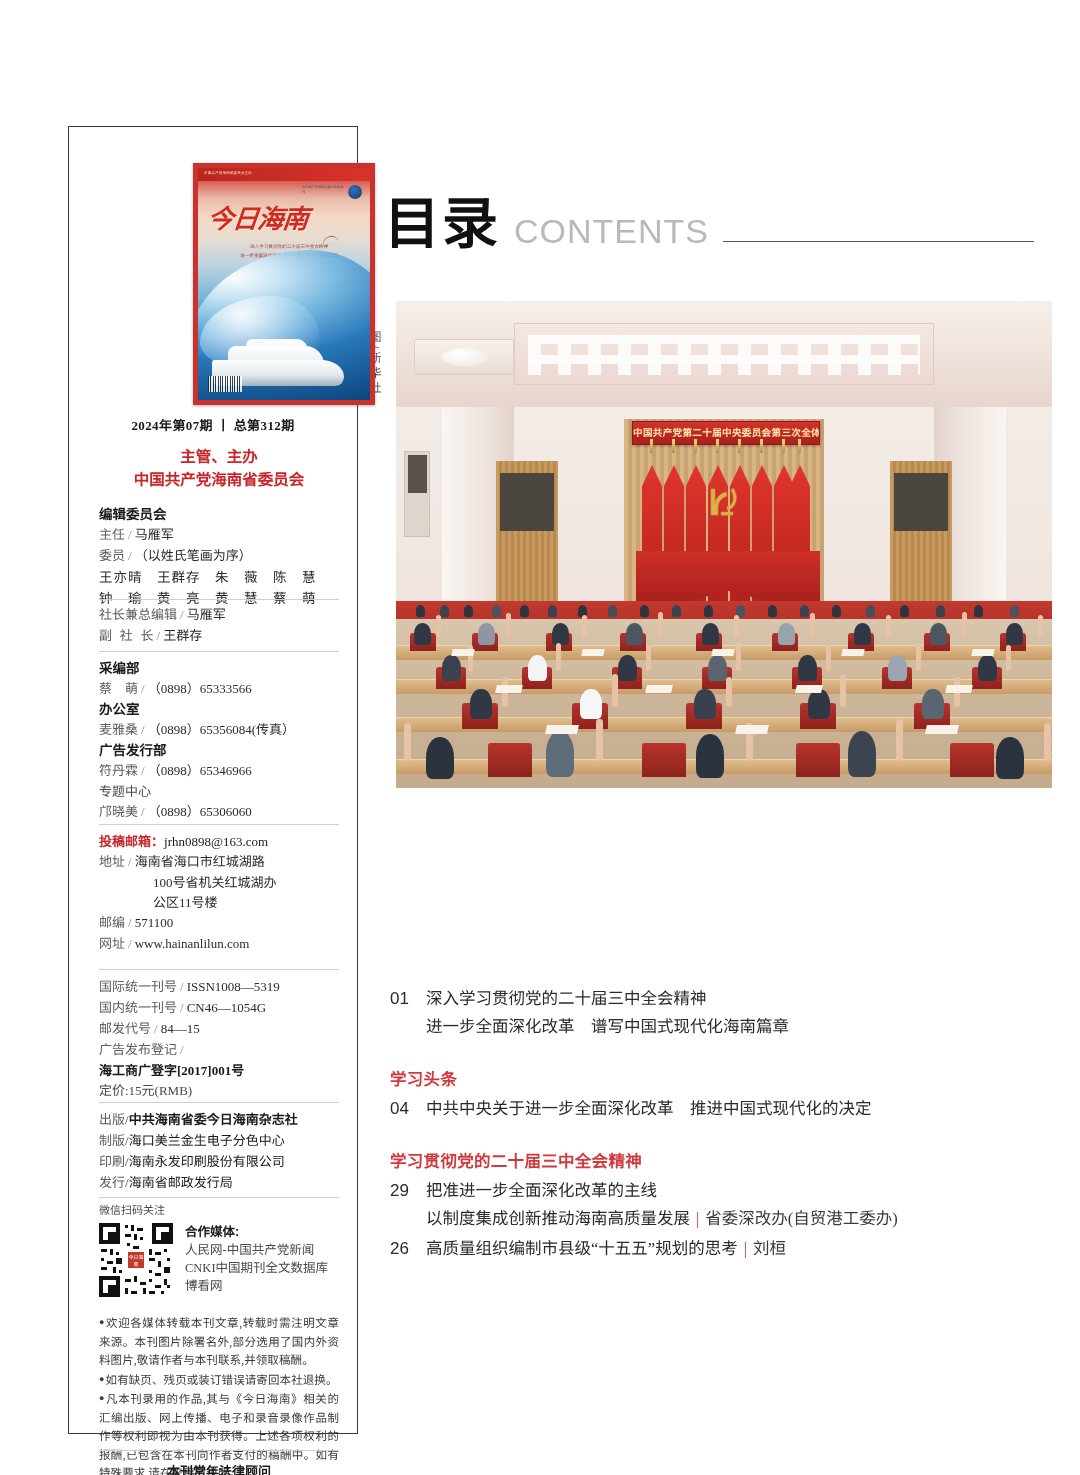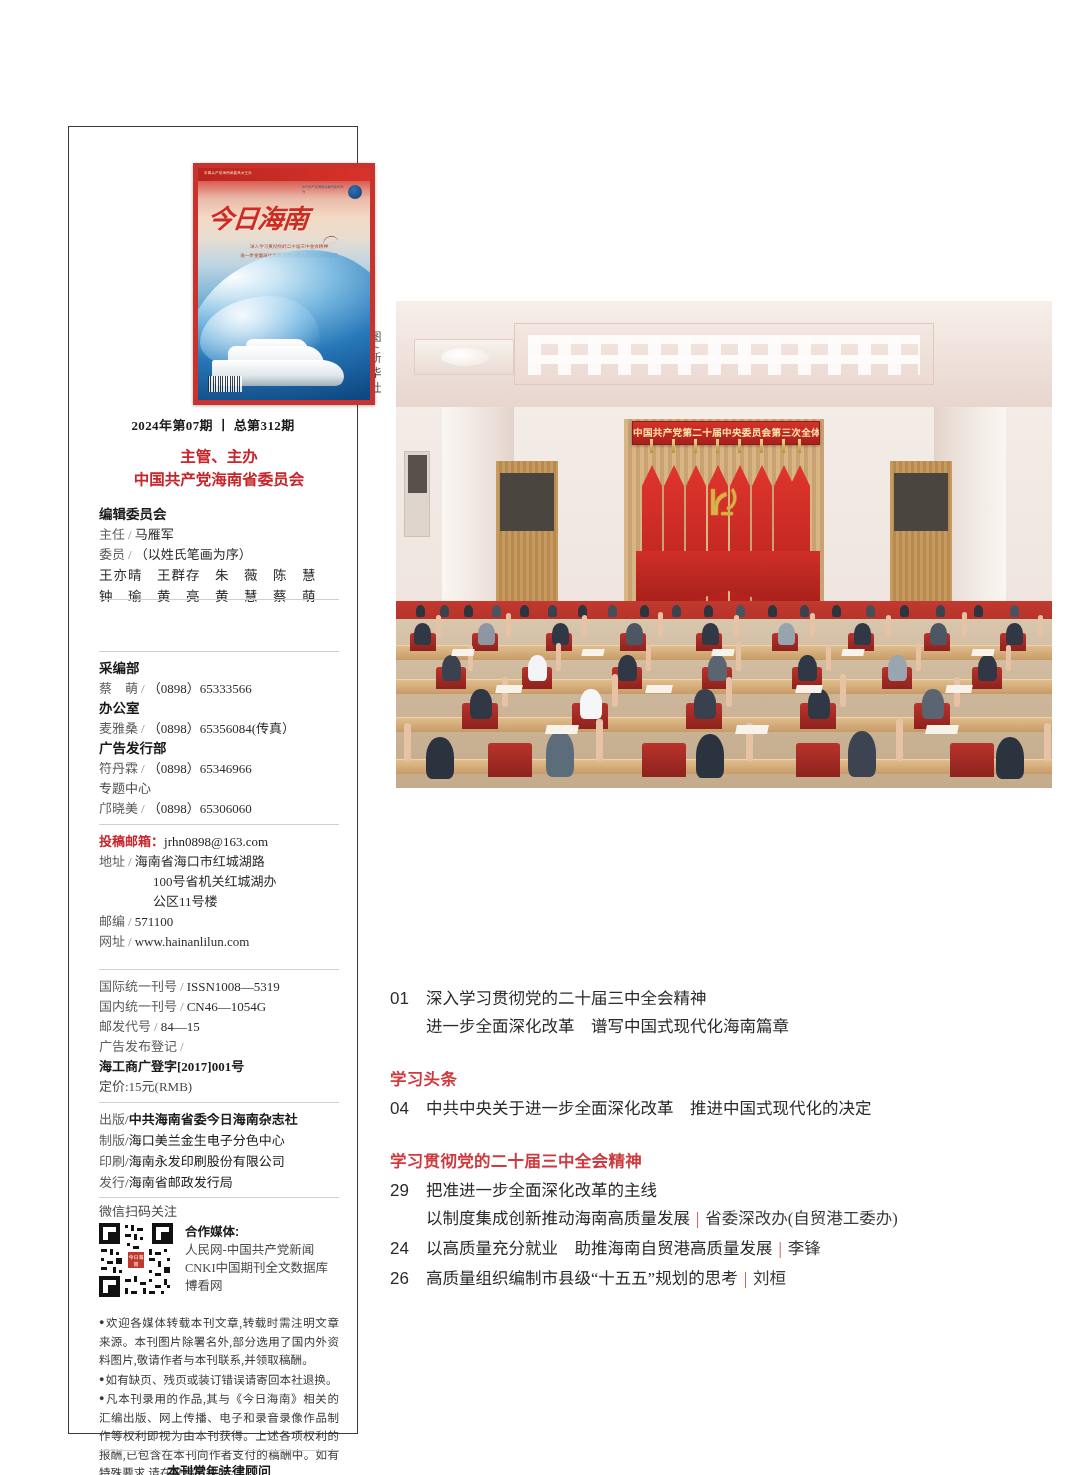--- a/index.html
+++ b/index.html
@@ -132,21 +132,21 @@
   }
 
   .blk-title {
     font-weight:700; font-size:13.5px; color:#1a1a1a;
     font-family:"Liberation Sans",sans-serif; line-height:20px;
   }
   .row {
     font-size:13px; color:#4a4a4a; line-height:20px;
     white-space:nowrap;
   }
-  .row .k { color:#5d5d5d; }
+  .row .k { color:#5d5d5d;font-family:Liberation Mono, monospace; }
   .row .sep { color:#8a8a8a; padding:0 3px; }
   .row .v { color:#2b2b2b; }
   .names {
     font-size:13.5px; color:#2b2b2b; line-height:21px;
     letter-spacing:1px; font-weight:500;
   }
 
   .hr { border-top:1px solid #cfcfcf; margin:0; }
 
   .email-row {
@@ -156,21 +156,21 @@
     font-family:"Liberation Sans",sans-serif; }
   .email-row .v { color:#1a1a1a; }
 
   .addr-cont { padding-left:54px; font-size:13px; color:#2b2b2b; line-height:20px; }
 
   .pub-row { font-size:13px; line-height:21px; color:#3a3a3a; }
   .pub-row .k { color:#5d5d5d; }
   .pub-row .v { color:#1a1a1a;font-family:Liberation Serif, serif; }
   .pub-row .v.bold { font-weight:700; font-family:"Liberation Sans",sans-serif; }
 
-  .wechat-label { font-size:13px; color:#4a4a4a; line-height:17px; }
+  .wechat-label { font-size:11px; color:#4a4a4a; line-height:17px;font-family:Liberation Mono, monospace; }
 
   .qr {
     width:74px; height:74px; position:relative;
     background:#fff;
   }
   .qr .cell { position:absolute; background:#111; }
   .qr .finder {
     position:absolute; width:21px; height:21px;
     border:4px solid #111; background:#fff;
   }
@@ -424,20 +424,28 @@
       </div>
       <div class="row">
         <span class="k">委员</span><span class="sep">/</span><span class="v">（以姓氏笔画为序）</span>
       </div>
       <div class="names">王亦晴　王群存　朱　薇　陈　慧</div>
       <div class="names">钟　瑜　黄　亮　黄　慧　蔡　萌</div>
     </div>
 
     <div class="l-pad hr" style="top:472px;"></div>
 
+    <div class="l-pad" style="top:478px;">
+      <div class="row">
+        <span class="k">社长兼总编辑</span><span class="sep">/</span><span class="v">马雁军</span>
+      </div>
+      <div class="row">
+        <span class="k">副 社 长</span><span class="sep">/</span><span class="v">王群存</span>
+      </div>
+    </div>
 
     <div class="l-pad hr" style="top:524px;"></div>
 
     <div class="l-pad" style="top:532px;">
       <div class="blk-title">采编部</div>
       <div class="row">
         <span class="k">蔡　萌</span><span class="sep">/</span><span class="v">（0898）65333566</span>
       </div>
       <div class="blk-title">办公室</div>
       <div class="row">
@@ -580,20 +588,25 @@
 
     <div class="l-pad hr" style="top:1323px;"></div>
 
     <div class="l-pad legal" style="top:1334px;">
       <div>本刊常年法律顾问</div>
 
     </div>
 
   </div>
 
+  <div class="contents-head">
+    <div class="ch-cn">目录</div>
+    <div class="ch-en">CONTENTS</div>
+    <div class="ch-rule"></div>
+  </div>
 
   <div class="photo-credit">图/新华社</div>
 
   <div class="photo">
     <div class="ph-ceil"></div>
     <div class="ph-ceil-inner"></div>
     <div class="ph-lights"></div>
     <div class="ph-ceil-l"></div>
     <div class="ph-wall"></div>
     <div class="ph-col-l"></div>
@@ -801,28 +814,20 @@
       <div class="toc-entry">
         <div class="toc-num">29</div>
         <div class="toc-body">
           <div class="toc-line">把准进一步全面深化改革的主线</div>
           <div class="toc-line">
             <span>以制度集成创新推动海南高质量发展</span><span class="author-sep">|</span><span class="author">省委深改办(自贸港工委办)</span>
           </div>
         </div>
       </div>
 
-      <div class="toc-entry">
-        <div class="toc-num">24</div>
-        <div class="toc-body">
-          <div class="toc-line">
-            <span>以高质量充分就业　助推海南自贸港高质量发展</span><span class="author-sep">|</span><span class="author">李锋</span>
-          </div>
-        </div>
-      </div>
 
       <div class="toc-entry">
         <div class="toc-num">26</div>
         <div class="toc-body">
           <div class="toc-line">
             <span>高质量组织编制市县级“十五五”规划的思考</span><span class="author-sep">|</span><span class="author">刘桓</span>
           </div>
         </div>
       </div>
     </div>

